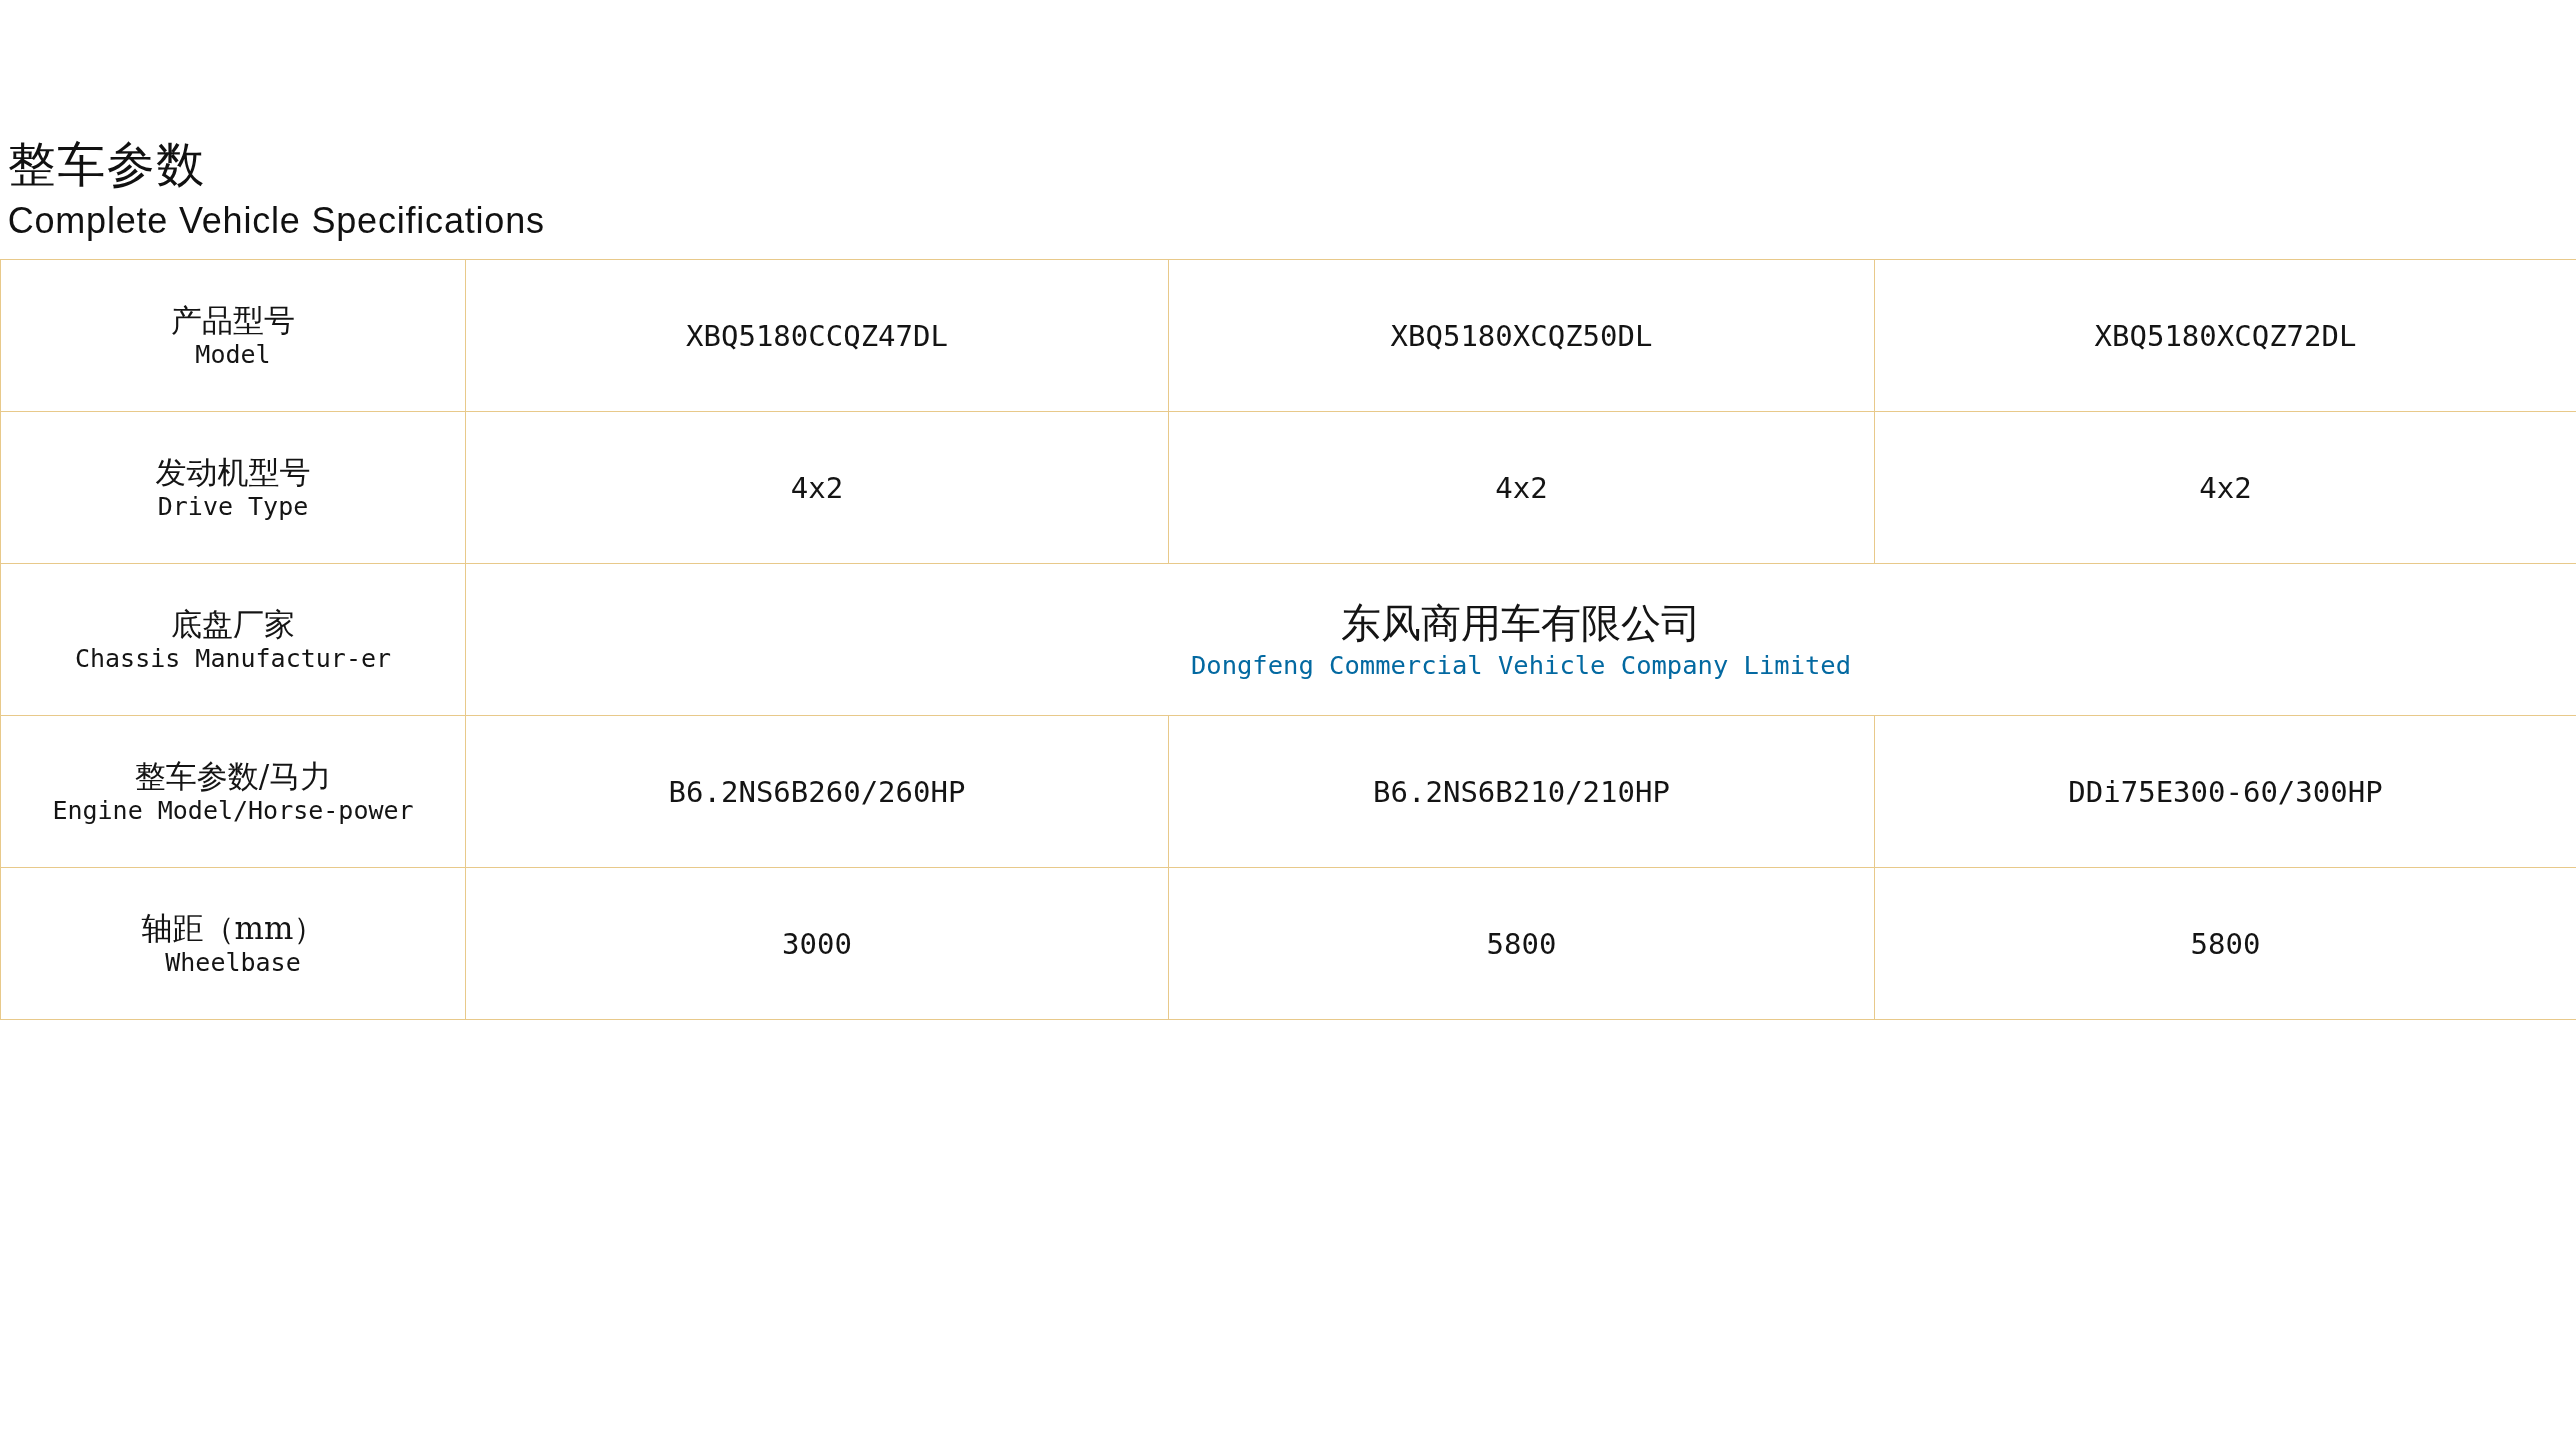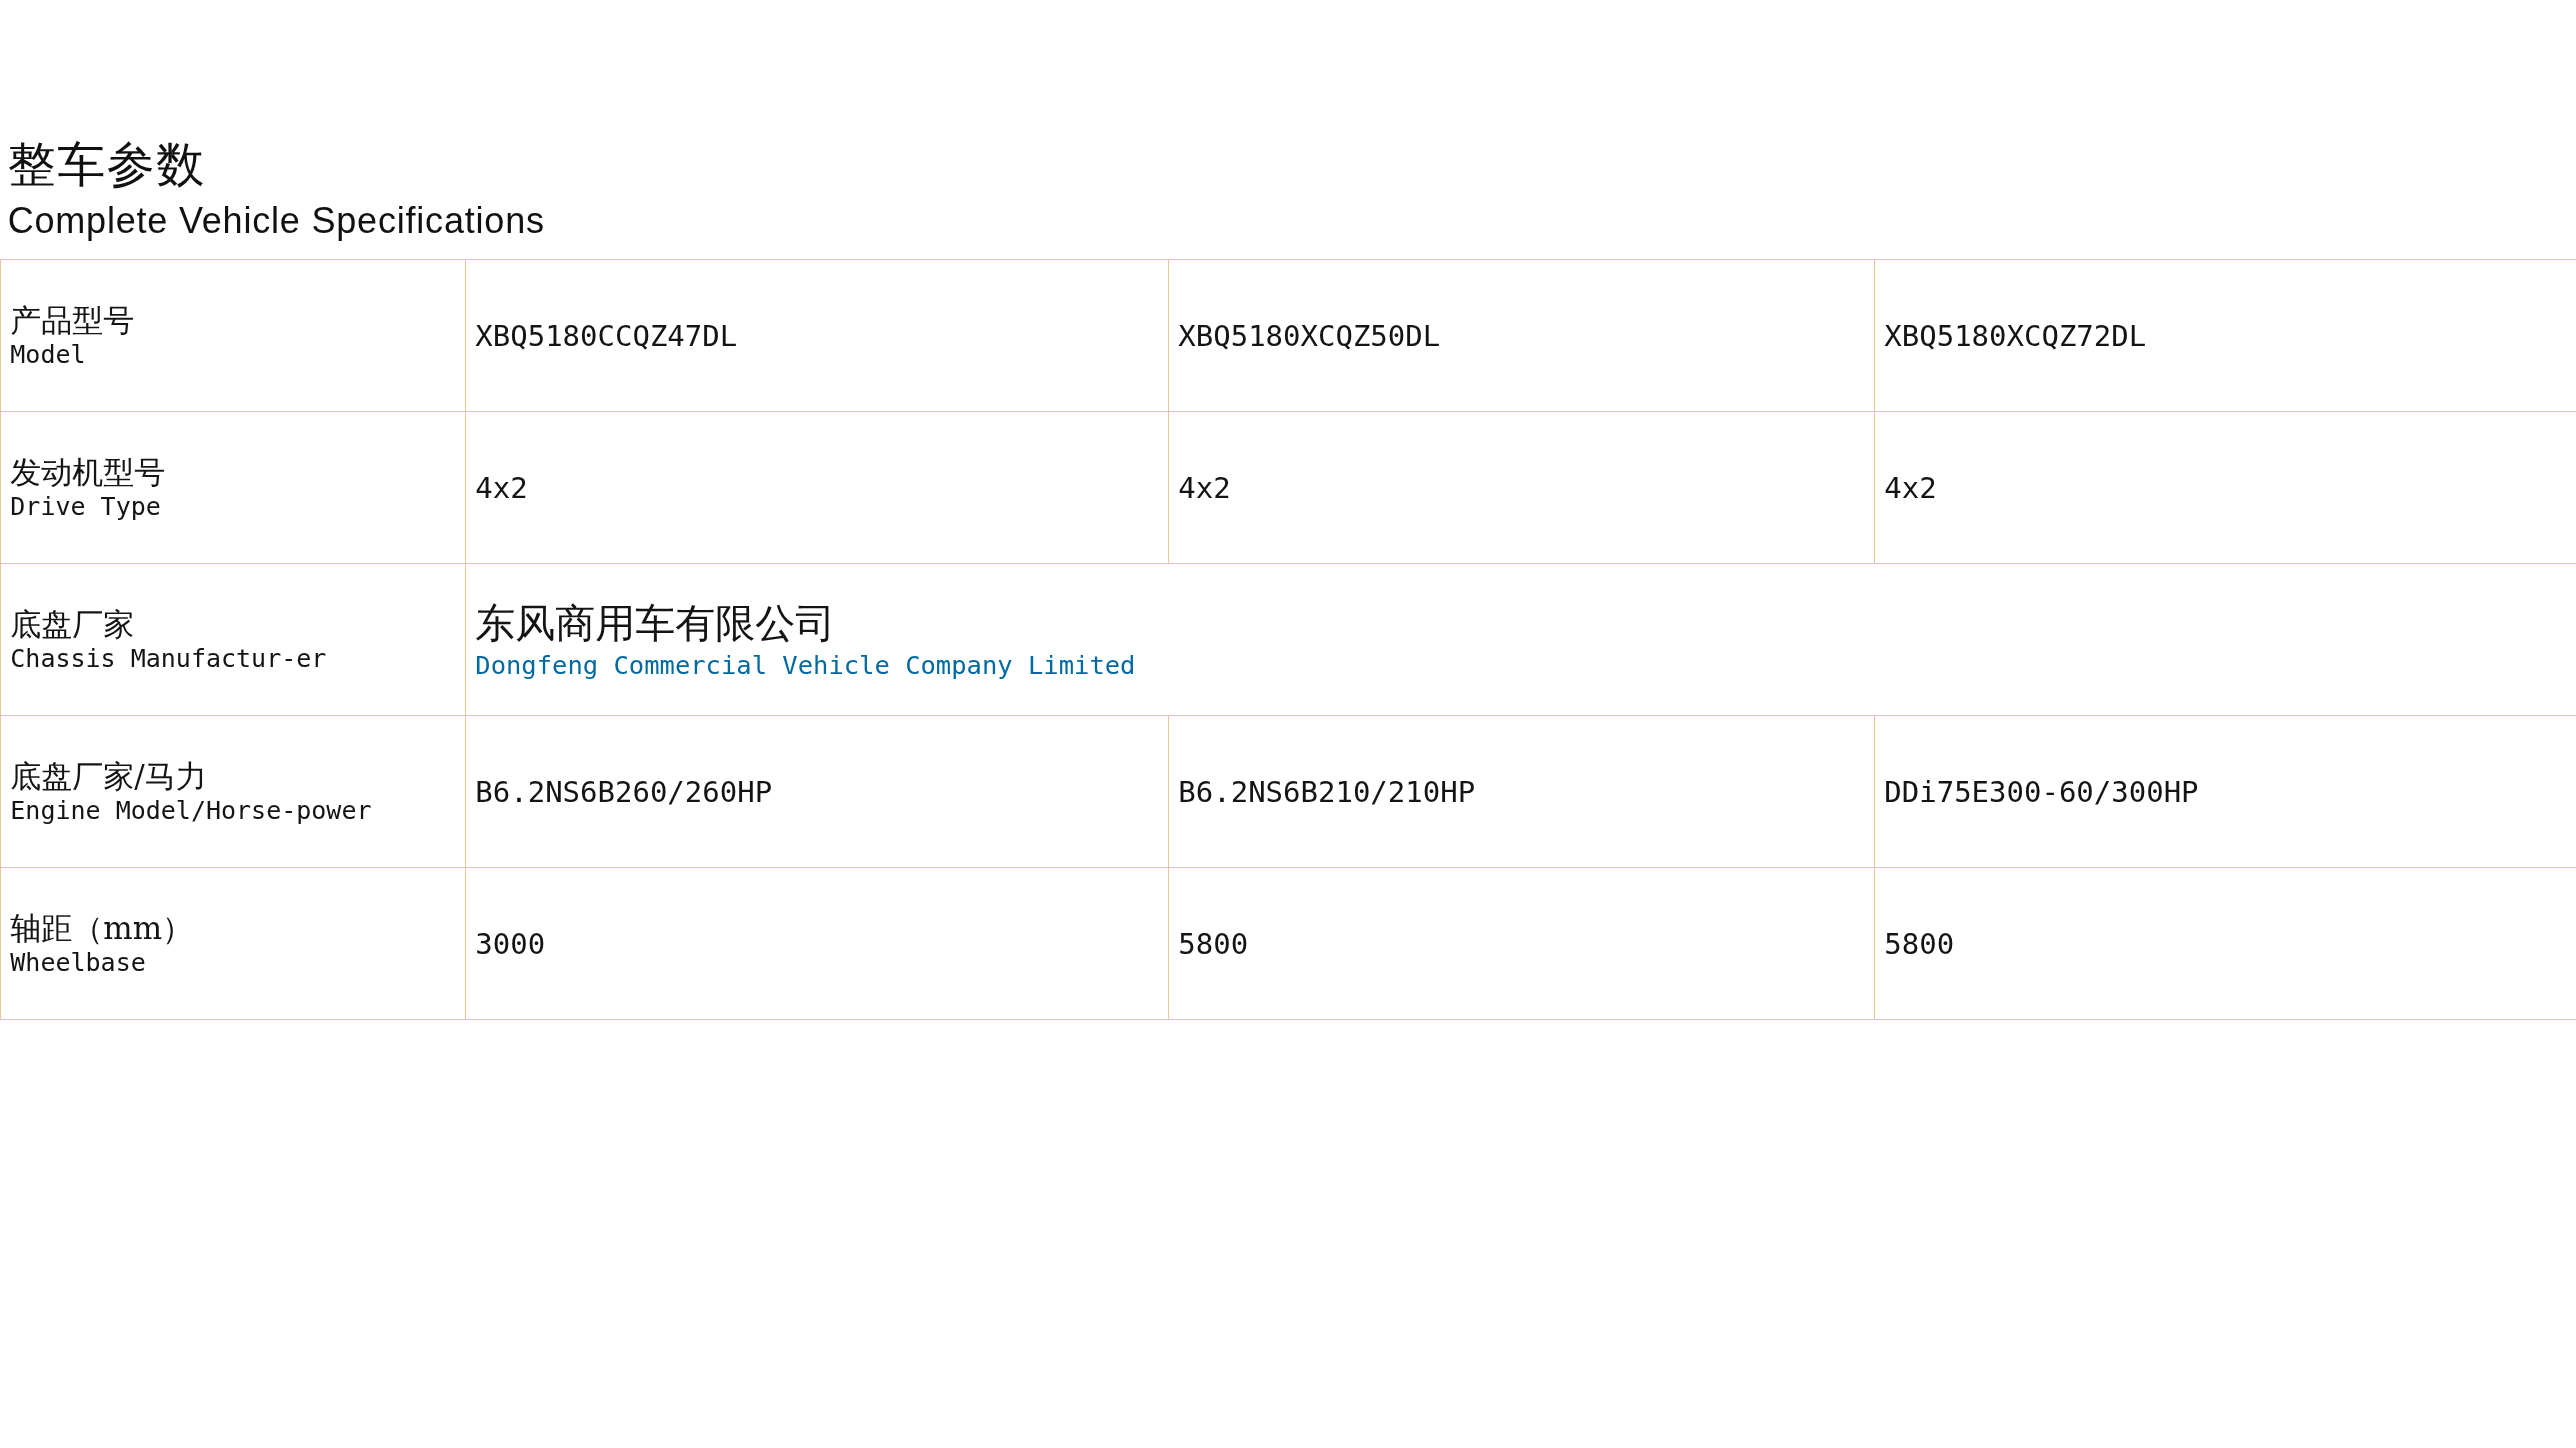--- a/index.html
+++ b/index.html
@@ -43,21 +43,21 @@
     margin: 0;
   }
   table.spec {
     margin-top: 20px;
     border-collapse: collapse;
     width: 2576px;
     table-layout: fixed;
   }
   table.spec td {
     border: 1.5px solid #e8c98a;
-    text-align: left;
+    text-align: center;
     vertical-align: middle;
     padding: 7.7px 9.3px;
     box-sizing: border-box;
     margin-left: 20px;
   }
   table.spec tr {
     height: 152px;
   }
   .col-label { width: 465px; }
   .col-a { width: 703px; }
@@ -153,21 +153,21 @@
           <span class="lbl-en">Chassis Manufactur-er</span>
         </td>
         <td colspan="3">
           <span class="val-cn">东风商用车有限公司</span>
           <span class="val-en">Dongfeng Commercial Vehicle Company Limited</span>
         </td>
       </tr>
 
       <tr>
         <td class="col-label">
-          <span class="lbl-cn">底盘厂家/马力</span>
+          <span class="lbl-cn">整车参数/马力</span>
           <span class="lbl-en">Engine Model/Horse-power</span>
         </td>
         <td class="col-a">
           <span class="val">B6.2NS6B260/260HP</span>
         </td>
         <td class="col-b">
           <span class="val">B6.2NS6B210/210HP</span>
         </td>
         <td class="col-c">
           <span class="val">DDi75E300-60/300HP</span>

